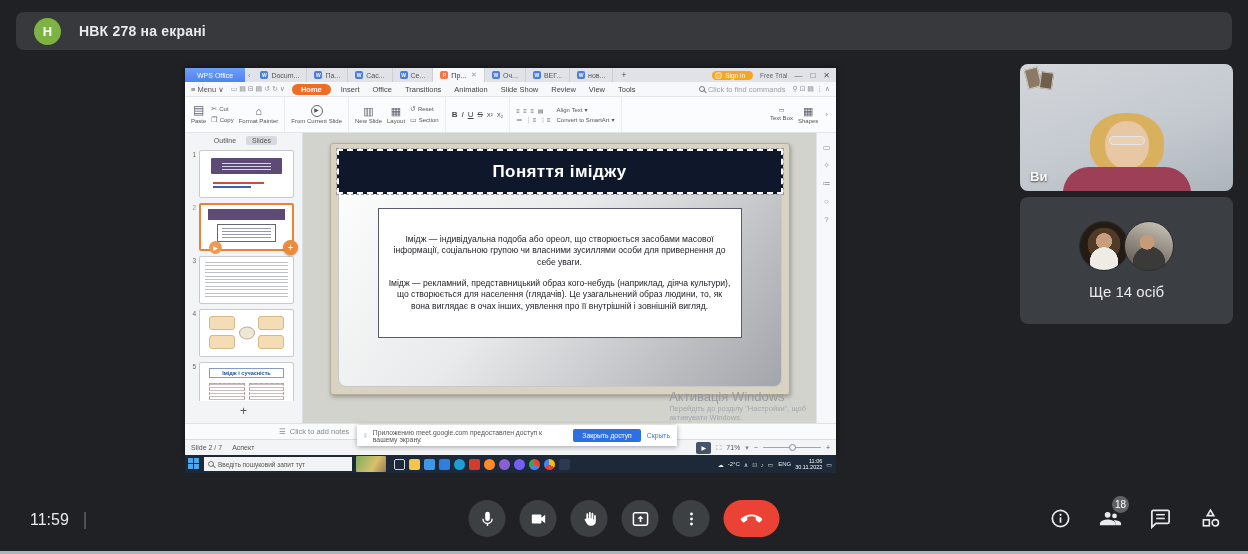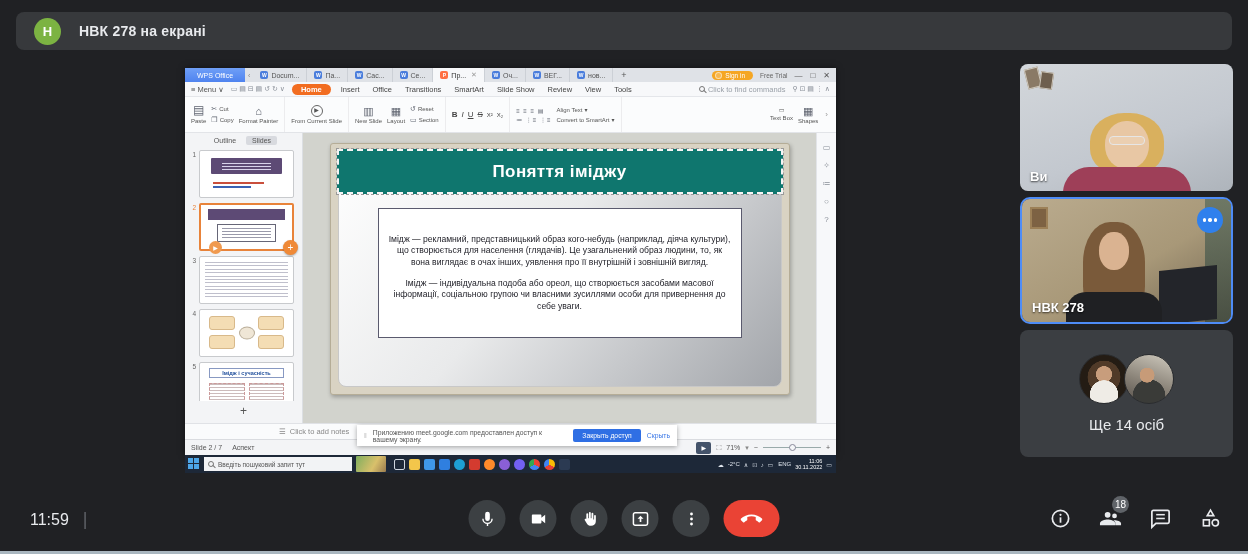--- a/index.html
+++ b/index.html
@@ -87,21 +87,21 @@
   .hex{position:absolute;width:26px;height:14px;background:#f4ddb4;border:1px solid #d8b98a;border-radius:3px;}
   .t4-c{position:absolute;left:50%;top:50%;transform:translate(-50%,-50%);width:16px;height:13px;border-radius:50%;background:#efe6d6;border:1px solid #b9ad98;}
   .t5-title{position:absolute;left:8%;right:8%;top:6%;height:26%;border:1px solid #8899c2;display:flex;align-items:center;justify-content:center;font-size:5.5px;font-weight:bold;color:#1f4e9c;background:#fff;}
   .t5-cols{position:absolute;left:8%;right:8%;top:42%;bottom:6%;display:flex;gap:4px;}
   .t5-col{flex:1;border:1px dashed #c99;background:repeating-linear-gradient(to bottom,#cbb 0 1px,transparent 1px 3px);}
   .sb-plus{text-align:center;font-size:12px;color:#555;padding:3px 0 5px;}
   
   .canvas{flex:1;position:relative;background:#d2d3cd;min-width:0;}
   .slide{position:absolute;left:50%;top:10px;transform:translateX(-50%);width:460px;height:252px;background:#d9d3c3;border:1px solid #b5ad97;border-radius:3px;box-shadow:1px 2px 4px rgba(0,0,0,.28);}
   .slide-panel{position:absolute;left:7px;right:7px;top:7px;bottom:7px;background:linear-gradient(130deg,#ffffff 0%,#e9eaeb 45%,#a2a5aa 100%);border-radius:8px;border:1px solid #c8c8c8;}
-  .slide-titlebox{position:absolute;left:6px;right:6px;top:5px;height:45px;background:#0f766e;border:2px dashed #f4f4f4;outline:1px dashed #9a9a9a;display:flex;align-items:center;justify-content:center;}
+  .slide-titlebox{position:absolute;left:6px;right:6px;top:5px;height:45px;background:#0f172a;border:2px dashed #f4f4f4;outline:1px dashed #9a9a9a;display:flex;align-items:center;justify-content:center;}
   .slide-title{color:#fff;font-size:17px;font-weight:bold;letter-spacing:.4px;}
   .slide-textbox{position:absolute;left:47px;right:47px;top:64px;height:130px;background:#fff;border:1px solid #5a5a6e;display:flex;flex-direction:column;gap:9px;justify-content:center;padding:8px 10px;}
   .slide-textbox p{font-size:8.6px;line-height:1.35;text-align:center;color:#1c1c24;}
   .watermark{position:absolute;right:10px;bottom:0px;color:#8d949b;opacity:.85;}
   .wm1{font-size:13px;}
   .wm2{font-size:7.5px;line-height:1.3;color:#9aa0a6;}
   
   .rstrip{width:20px;background:#f7f8fa;border-left:1px solid #e2e4e8;display:flex;flex-direction:column;align-items:center;gap:9px;padding-top:10px;font-size:8px;color:#8a8f98;flex:none;}
   
   .notesbar{height:16px;border-top:1px solid #e0e2e6;display:flex;align-items:center;gap:4px;padding-left:94px;font-size:7.5px;color:#888;background:#fafbfc;flex:none;}
@@ -242,21 +242,21 @@
       <div class="menu-label">
           <span>≡</span>
           <span>Menu</span>
           <span>∨</span>
         </div>
       <div class="mini-icons">▭ ▤ ⊟ ▤ ↺ ↻ ∨</div>
       <span class="menu-item active">Home</span>
       <span class="menu-item">Insert</span>
       <span class="menu-item">Office</span>
       <span class="menu-item">Transitions</span>
-      <span class="menu-item">SmartArt</span>
+      <span class="menu-item">Animation</span>
       <span class="menu-item">Slide Show</span>
       <span class="menu-item">Review</span>
       <span class="menu-item">View</span>
       <span class="menu-item">Tools</span>
       <div class="find-box">
           <span class="mag"></span>
           <span>Click to find commands</span>
         </div>
       <div class="menubar-right">⚲ ⊡ ▤ ⋮ ∧</div>
     </div>
@@ -408,23 +408,28 @@
         <div class="sb-plus">+</div>
       </div>
 
       <div class="canvas">
         <div class="slide">
           <div class="slide-panel"></div>
           <div class="slide-titlebox">
             <div class="slide-title">Поняття іміджу</div>
           </div>
           <div class="slide-textbox">
+            <p>Імідж — індивідуальна подоба або ореол, що створюється засобами масової інформації, соціальною групою чи власними зусиллями особи для привернення до себе уваги.</p>
             <p>Імідж — рекламний, представницький образ кого-небудь (наприклад, діяча культури), що створюється для населення (глядачів). Це узагальнений образ людини, то, як вона виглядає в очах інших, уявлення про її внутрішній і зовнішній вигляд.</p>
-            <p>Імідж — індивідуальна подоба або ореол, що створюється засобами масової інформації, соціальною групою чи власними зусиллями особи для привернення до себе уваги.</p>
-          </div>
+          </div>
+        </div>
+        <div class="watermark">
+          <div class="wm1">Активація Windows</div>
+          <div class="wm2">Перейдіть до розділу "Настройки", щоб</div>
+          <div class="wm2">активувати Windows.</div>
         </div>
       </div>
 
       <div class="rstrip">
         <span>▭</span>
         <span>✧</span>
         <span>≔</span>
         <span>○</span>
         <span>?</span>
       </div>
@@ -505,35 +510,20 @@
       <div class="photos">
           <i></i>
           <i></i>
         </div>
       <div class="p1-hair"></div>
       <div class="p1-face"></div>
       <div class="p1-glasses"></div>
       <div class="p1-body"></div>
       <div class="tile-label">Ви</div>
     </div>
-    <div class="tile tile2">
-      <div class="tile2-bg"></div>
-      <div class="curtain"></div>
-      <div class="frame"></div>
-      <div class="monitor"></div>
-      <div class="p2-hair"></div>
-      <div class="p2-face"></div>
-      <div class="p2-body"></div>
-      <div class="tile-menu">
-          <i></i>
-          <i></i>
-          <i></i>
-        </div>
-      <div class="tile-label">НВК 278</div>
-    </div>
     <div class="tile tile3">
       <div class="av-group">
         <div class="av av1"></div>
         <div class="av av2"></div>
       </div>
       <div class="tile3-label">Ще 14 осіб</div>
     </div>
   </div>
 
   <div class="bb-left">

